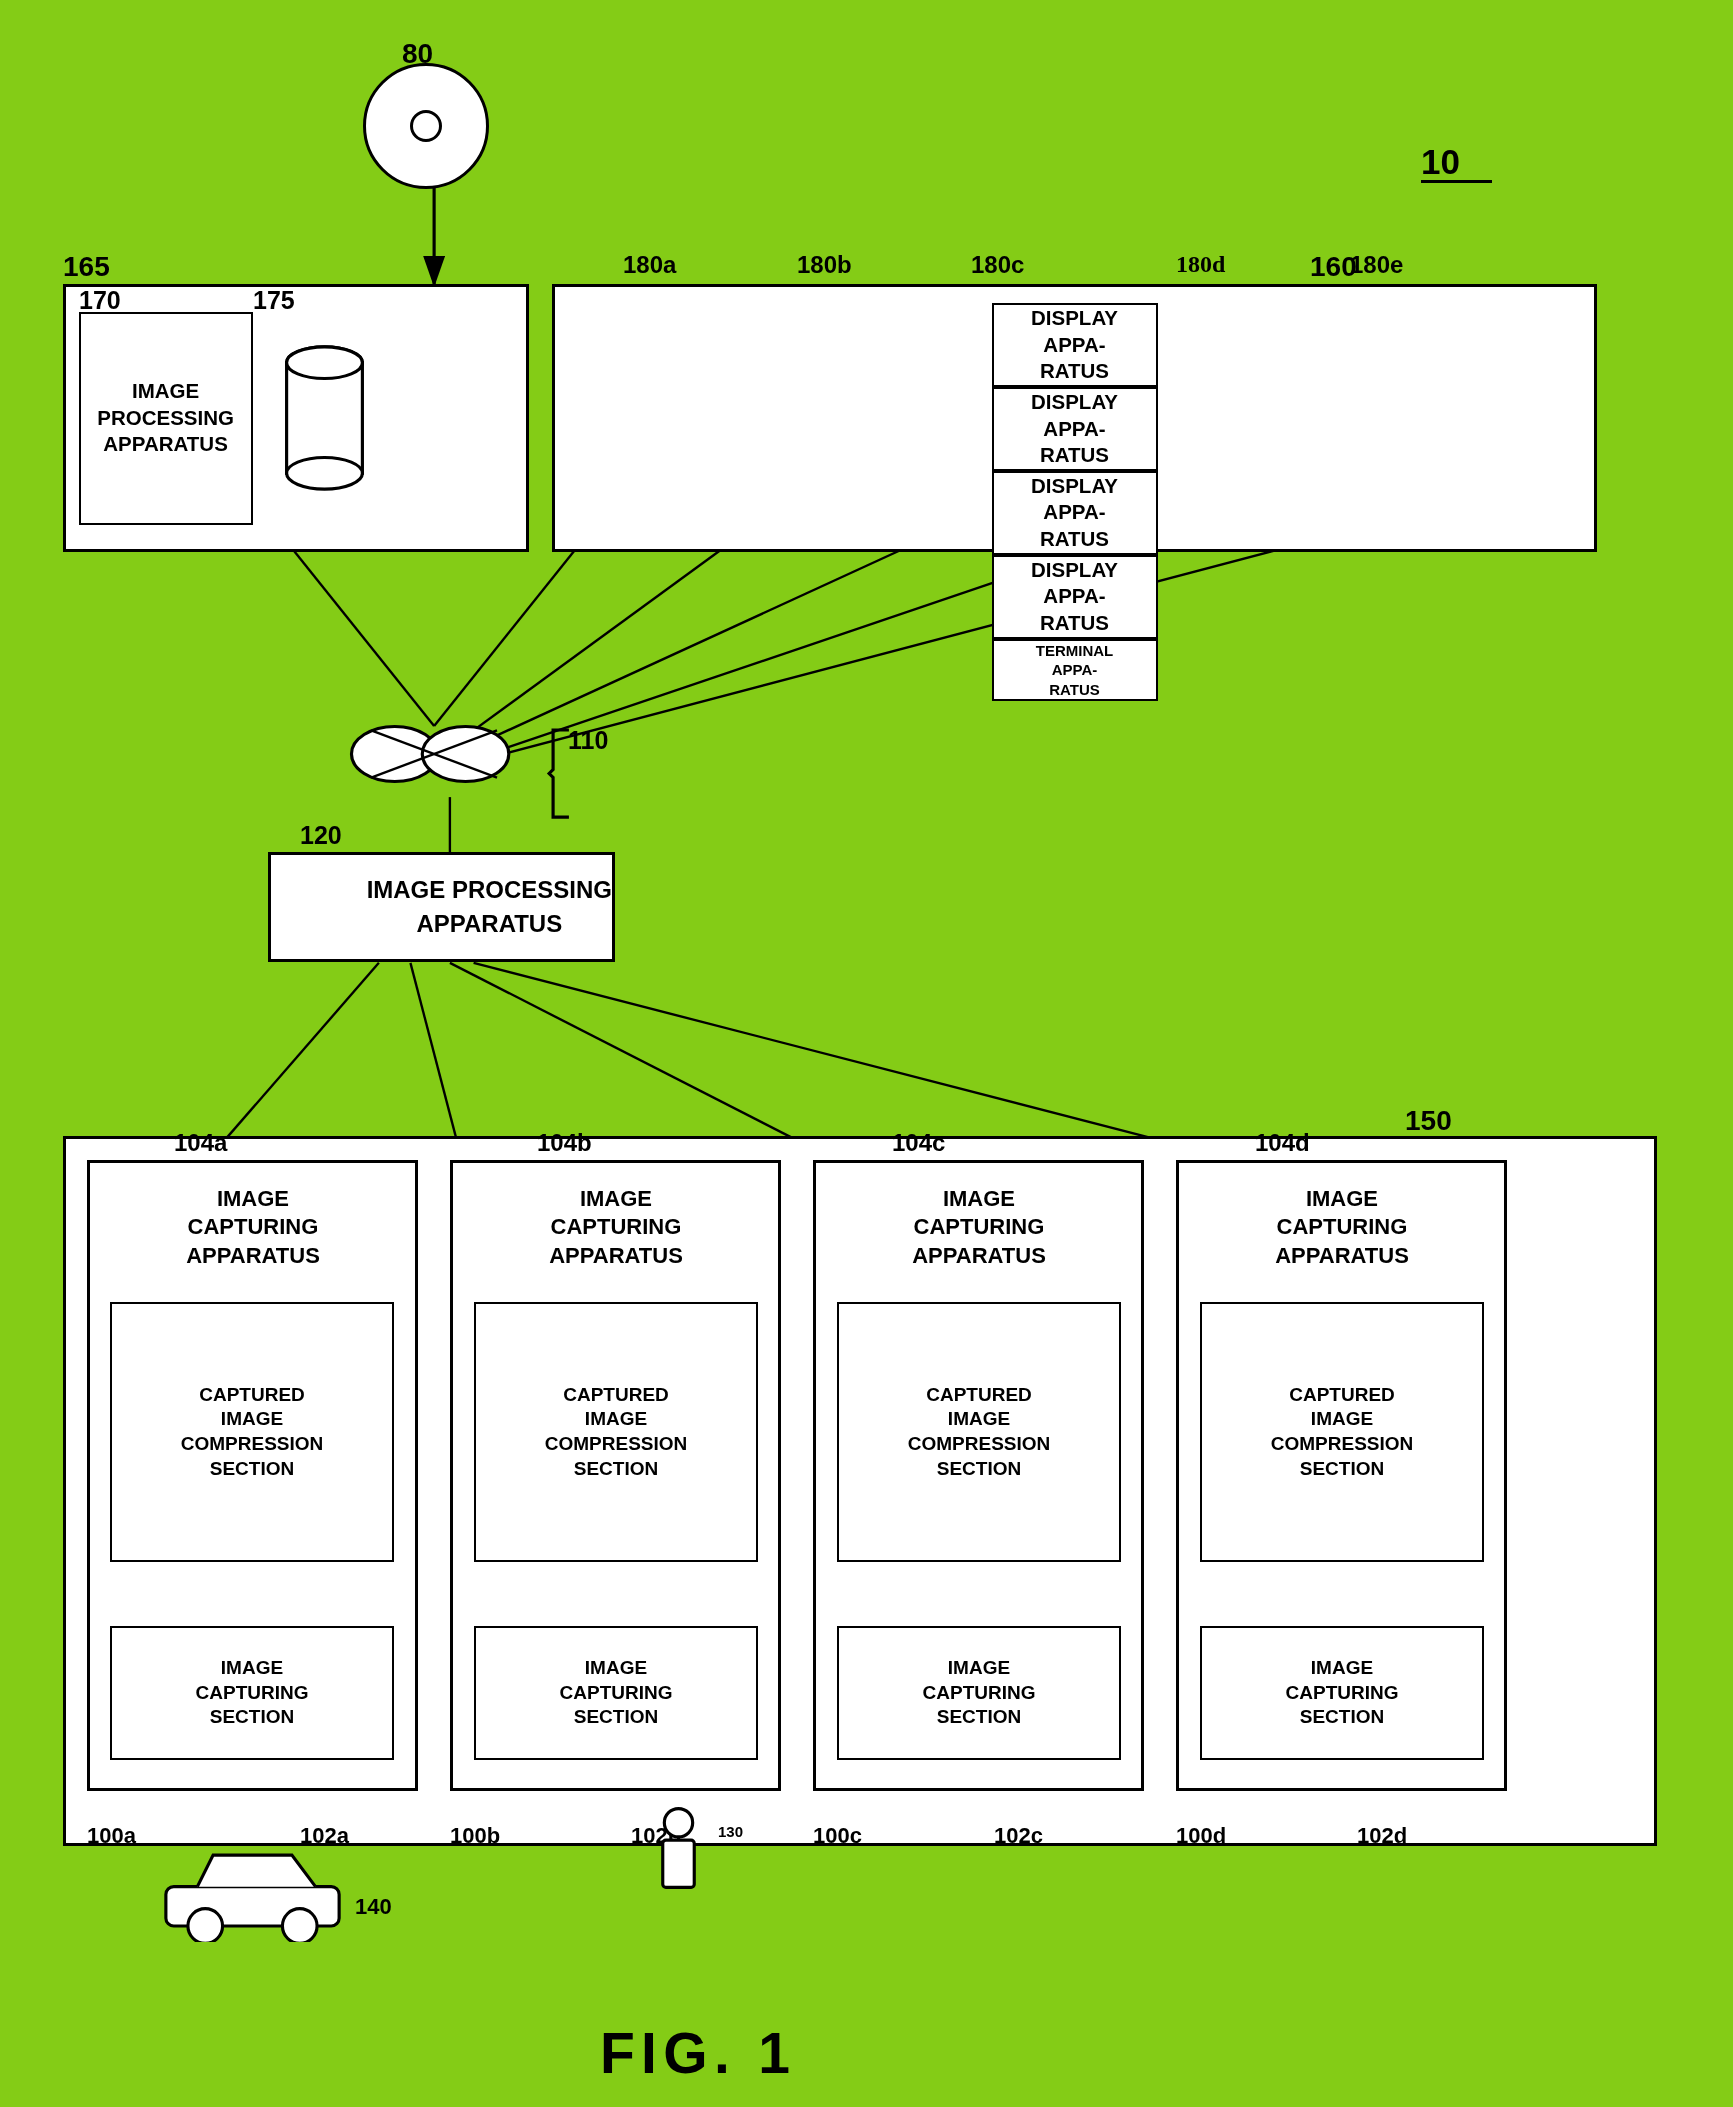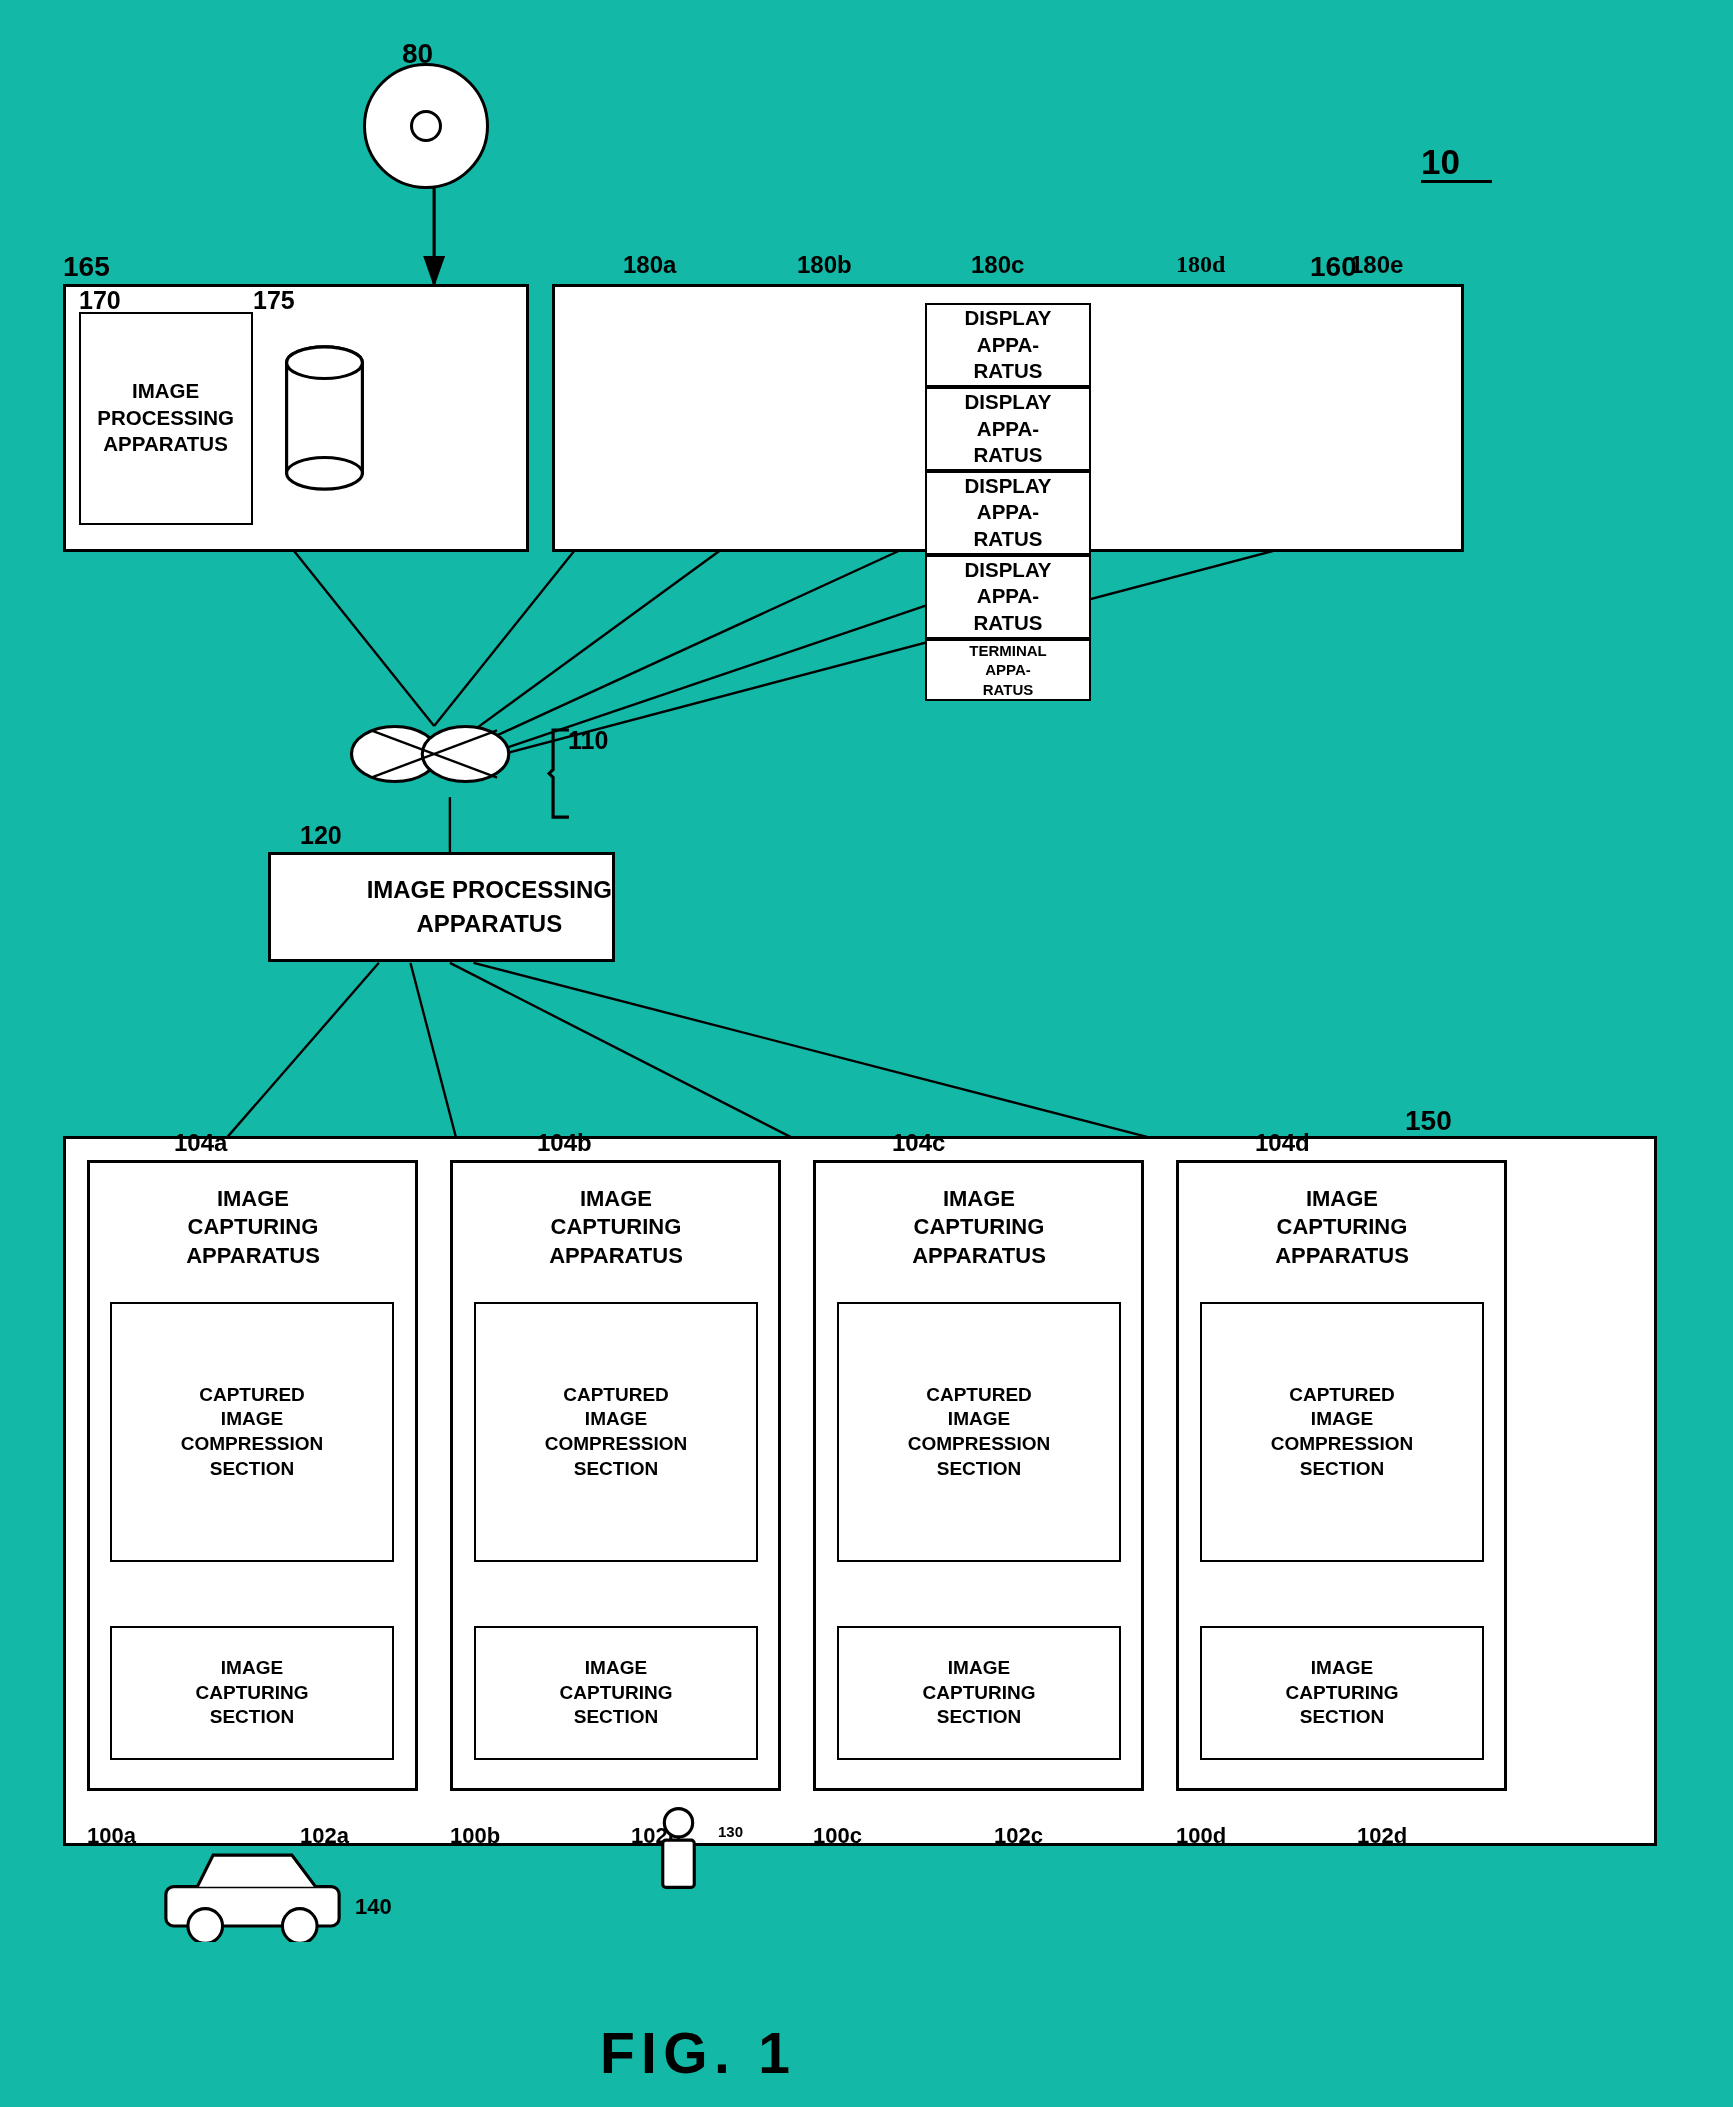--- a/index.html
+++ b/index.html
@@ -9,21 +9,21 @@
       width: 1734px;
       min-height: 2108px;
       position: relative;
       overflow: hidden;
     }
 
     .diagram-container {
       position: relative;
       width: 1734px;
       height: 2108px;
-      background: #14b8a6;
+      background: #84cc16;
     }
 
     
     .label {
       position: absolute;
       font-size: 28px;
       font-weight: bold;
       color: #000;
     }
 
@@ -149,21 +149,21 @@
       </svg>
     </div>
   </div>
 
   <div class="label" style="left:63px; top:251px;">165</div>
 
   <div class="label" style="left:79px; top:286px; font-size:25px;">170</div>
 
   <div class="label" style="left:253px; top:286px; font-size:25px;">175</div>
 
-  <div class="box" style="left:552px; top:284px; width:912px; height:268px; align-items:center; justify-content:space-around; padding:16px;">
+  <div class="box" style="left:552px; top:284px; width:1045px; height:268px; align-items:center; justify-content:space-around; padding:16px;">
 
     <div class="box-inner" style="position:relative; width:166px; height:189px;">
       <span style="white-space:pre-line; font-size:20.5px; line-height:1.3;">DISPLAY
 APPA-
 RATUS</span>
     </div>
 
     <div class="box-inner" style="position:relative; width:166px; height:189px;">
       <span style="white-space:pre-line; font-size:20.5px; line-height:1.3;">DISPLAY
 APPA-

